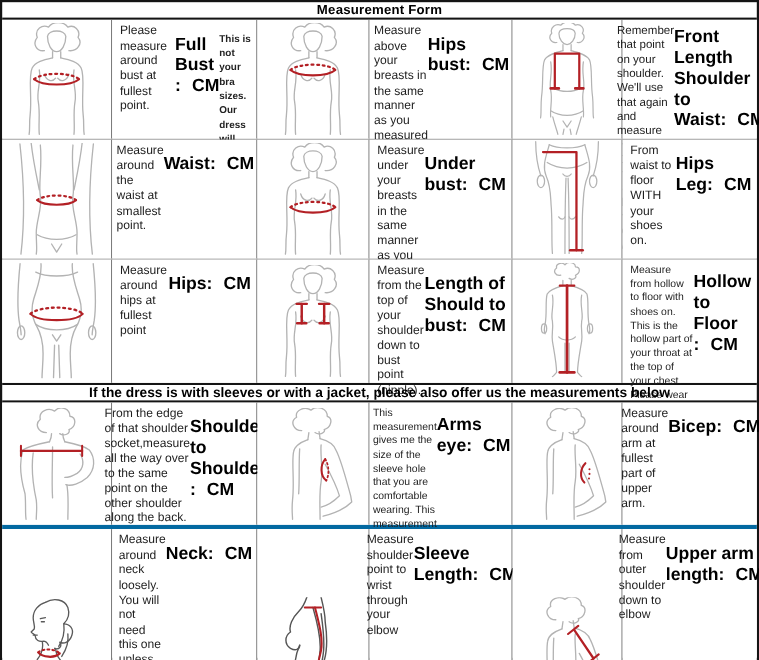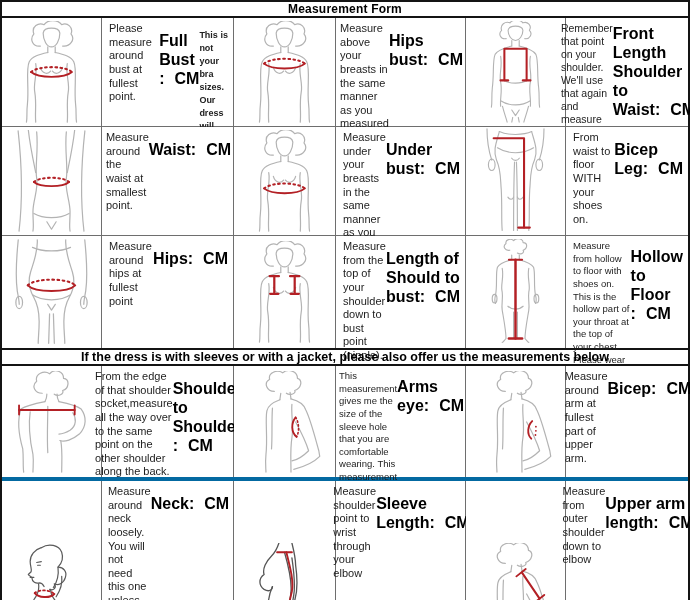--- a/index.html
+++ b/index.html
@@ -239,21 +239,21 @@
       <svg class="fig tall" viewBox="0 0 100 110">
         <use href="#fx-lower-body"></use>
         <g class="red">
             <path d="M27,10 L59,10 M59,10 L59,104" stroke-width="2.2"></path>
             <path d="M53,104 L65,104" stroke-width="2.4"></path>
           </g>
       </svg>
     </div>
     <div class="cell t c6">
       <div class="desc">From waist to floor WITH your shoes on.</div>
-      <div class="lab"><span>Bicep Leg:</span><span class="unit">CM</span></div>
+      <div class="lab"><span>Hips Leg:</span><span class="unit">CM</span></div>
     </div>
   </div>
 
   <div class="row r3">
     <div class="cell f c1">
       <svg class="fig tall" viewBox="0 0 100 110">
         <use href="#fx-hips"></use>
         <g class="red">
             <path d="M25,48 C33,56 67,56 75,48" stroke-width="2"></path>
             <path d="M25,48 C33,40 67,40 75,48" stroke-width="2.2" stroke-dasharray="1.8,3.6"></path>

